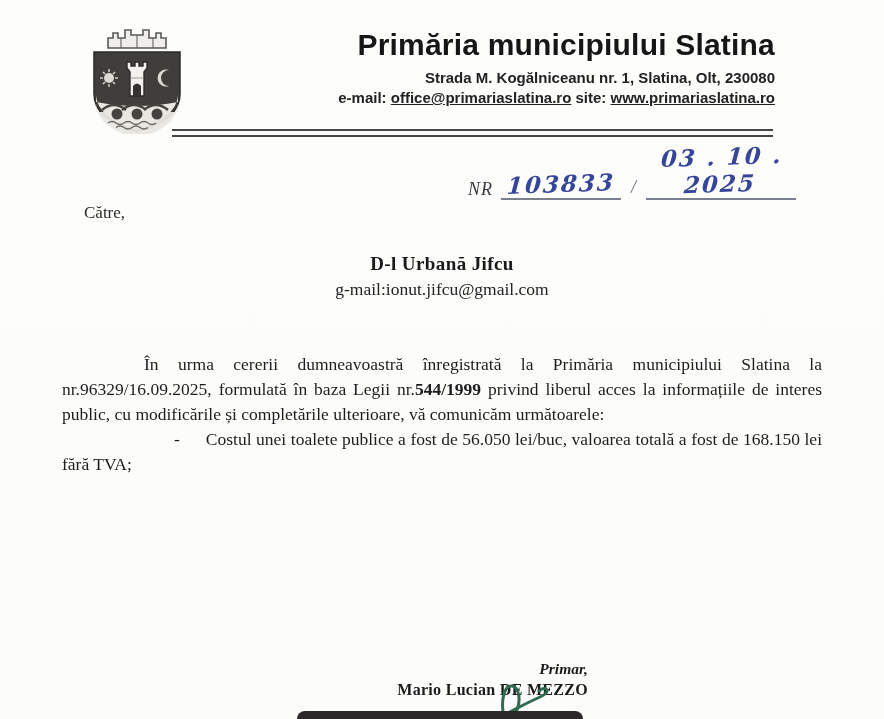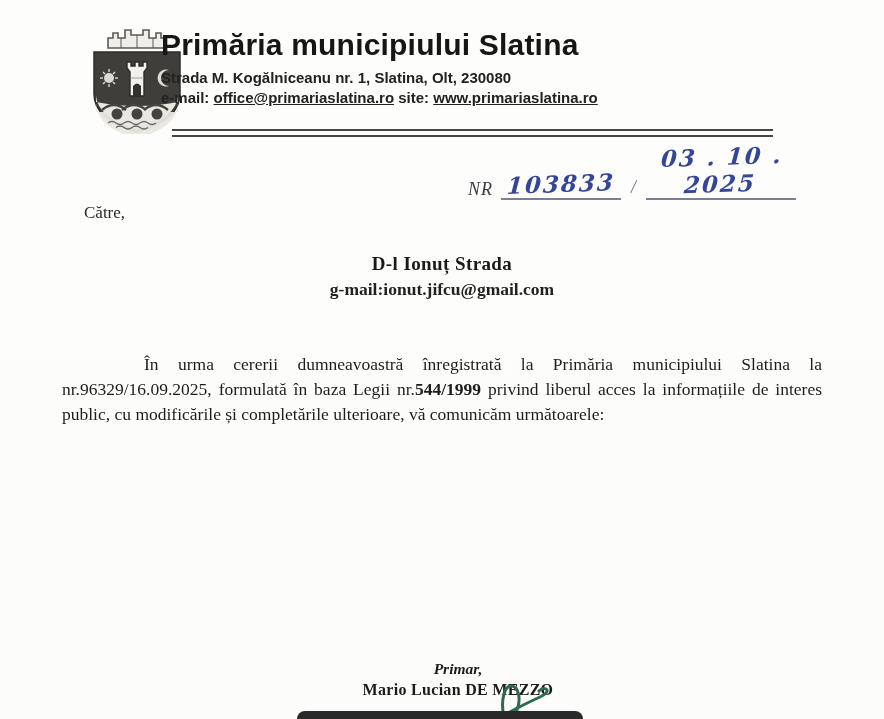--- a/index.html
+++ b/index.html
@@ -12,22 +12,22 @@
   .page {
     position: relative;
     width: 884px; height: 719px;
     background: linear-gradient(180deg, #fdfdfc 0%, #fcfcfa 100%);
     overflow: hidden;
   }
 
   
   .crest { position: absolute; left: 86px; top: 26px; width: 102px; height: 108px; }
   .header-text {
-    position: absolute; left: 161px; top: 28px; width: 600px;
-    text-align: left;
+    position: absolute; left: 175px; top: 28px; width: 600px;
+    text-align: right;
     font-family: "Liberation Sans", sans-serif;
     color: #1b1b1b;
   }
   .header-title {
     font-size: 30px; font-weight: bold; letter-spacing: 0.2px;
     margin: 0 0 7px 0; color: #161616;
   }
   .header-addr { font-size: 15px; font-weight: bold; margin: 3px 0; color: #222; }
   .header-contact { font-size: 15px; font-weight: bold; margin: 3px 0; color: #222; }
   .header-email { font-size: 15px; font-weight: bold; margin: 3px 0; color: #222; }
@@ -55,37 +55,37 @@
     letter-spacing: 2px;
     transform: rotate(-2deg) skewX(-6deg);
     padding-bottom: 1px;
   }
   .reg-sep { color: #6d7080; font-style: italic; padding: 0 10px 2px 10px; }
 
   
   .salutation { position: absolute; left: 84px; top: 203px; font-size: 17px; color: #2a2a2a; }
   .recipient { position: absolute; left: 62px; top: 253px; width: 760px; text-align: center; }
   .recipient-name { font-size: 19px; font-weight: bold; letter-spacing: 0.4px; color: #1a1a1a; margin: 0; }
-  .recipient-email { font-size: 17.5px; margin: 4px 0 0 0; color: #222; font-weight: bold; }
+  .recipient-email { font-size: 17.5px; margin: 4px 0 0 0; color: #222; }
 
   
   .body-text {
     position: absolute; left: 62px; top: 352px; width: 760px;
     font-size: 17.5px; line-height: 25px;
     text-align: justify; color: #1d1d1d;
   }
   .body-text p { margin: 0; }
   .p-intro { text-indent: 82px; }
   .p-bullet { text-indent: 56px; }
   .bullet-marker { display: inline-block; margin-right: 26px; }
   .p-closing { text-indent: 82px; }
   .bold { font-weight: bold; }
 
   
-  .sig-block { position: absolute; left: 305px; top: 660px; width: 306px; text-align: center; }
+  .sig-block { position: absolute; left: 282px; top: 660px; width: 306px; text-align: right; }
   .sig-role { font-size: 15.5px; font-weight: bold; font-style: italic; margin: 0; color: #1b1b1b; }
   .sig-name { font-size: 16px; font-weight: bold; letter-spacing: 0.3px; margin: 3px 0 0 0; color: #1b1b1b; }
   .sig-ink { position: absolute; left: 455px; top: 680px; width: 125px; height: 39px; }
 
   
   .redaction-bar {
     position: absolute; left: 297px; top: 711px; width: 286px; height: 16px;
     background: #2b2829; border-radius: 8px 8px 0 0;
   }
 </style>
@@ -148,26 +148,27 @@
 
   <div class="reg-line">
     <span class="reg-label">NR</span>
     <span class="hw-slot num"><span class="hw">103833</span></span>
     <span class="reg-sep">/</span>
     <span class="hw-slot date"><span class="hw">03 . 10 . 2025</span></span>
   </div>
 
   <div class="salutation">Către,</div>
   <div class="recipient">
-    <p class="recipient-name">D-l Ionuț Strada</p>
+    <p class="recipient-name">D-l Urbană Jifcu</p>
     <p class="recipient-email">g-mail:ionut.jifcu@gmail.com</p>
   </div>
 
   <div class="body-text">
     <p class="p-intro"><span>În urma cererii dumneavoastră înregistrată la Primăria municipiului Slatina la nr.96329/16.09.2025, formulată în baza Legii nr.</span><span class="bold">544/1999</span><span> privind liberul acces la informațiile de interes public, cu modificările și completările ulterioare, vă comunicăm următoarele:</span></p>
+    <p class="p-bullet"><span class="bullet-marker">-</span><span>Costul unei toalete publice a fost de 56.050 lei/buc, valoarea totală a fost de 168.150 lei fără TVA;</span></p>
   </div>
 
   <div class="sig-block">
     <p class="sig-role">Primar,</p>
     <p class="sig-name">Mario Lucian DE MEZZO</p>
   </div>
 
   <svg class="sig-ink" viewBox="0 0 125 39" xmlns="http://www.w3.org/2000/svg">
     <path d="M49,39 C45,18 50,5 57,6 C64,7 66,20 62,30 C60,36 56,38 53,39" fill="none" stroke="#2f6b4e" stroke-width="3" stroke-linecap="round"></path>
     <path d="M40,39 C52,34 65,26 85,17 C91,14 94,11 91,9 C89,8 86,9 84,11" fill="none" stroke="#2f6b4e" stroke-width="3" stroke-linecap="round"></path>

